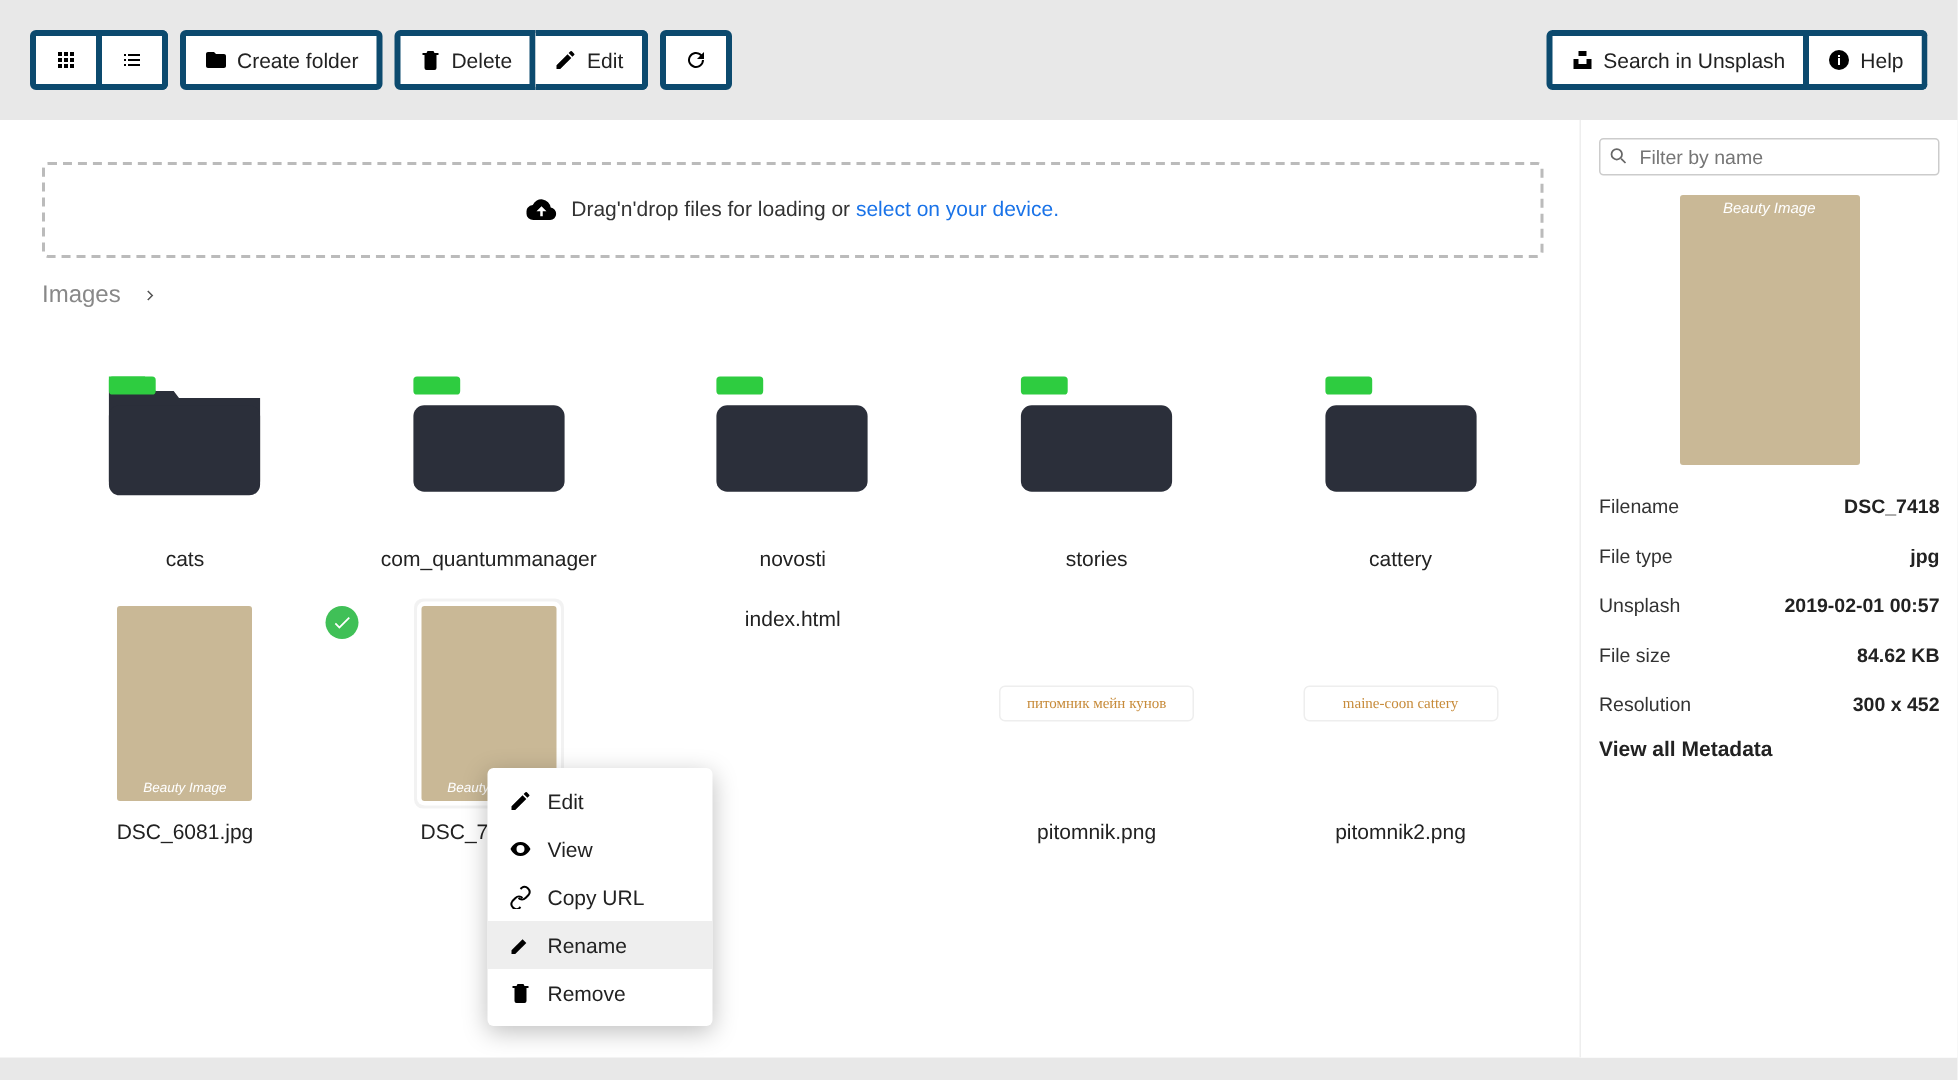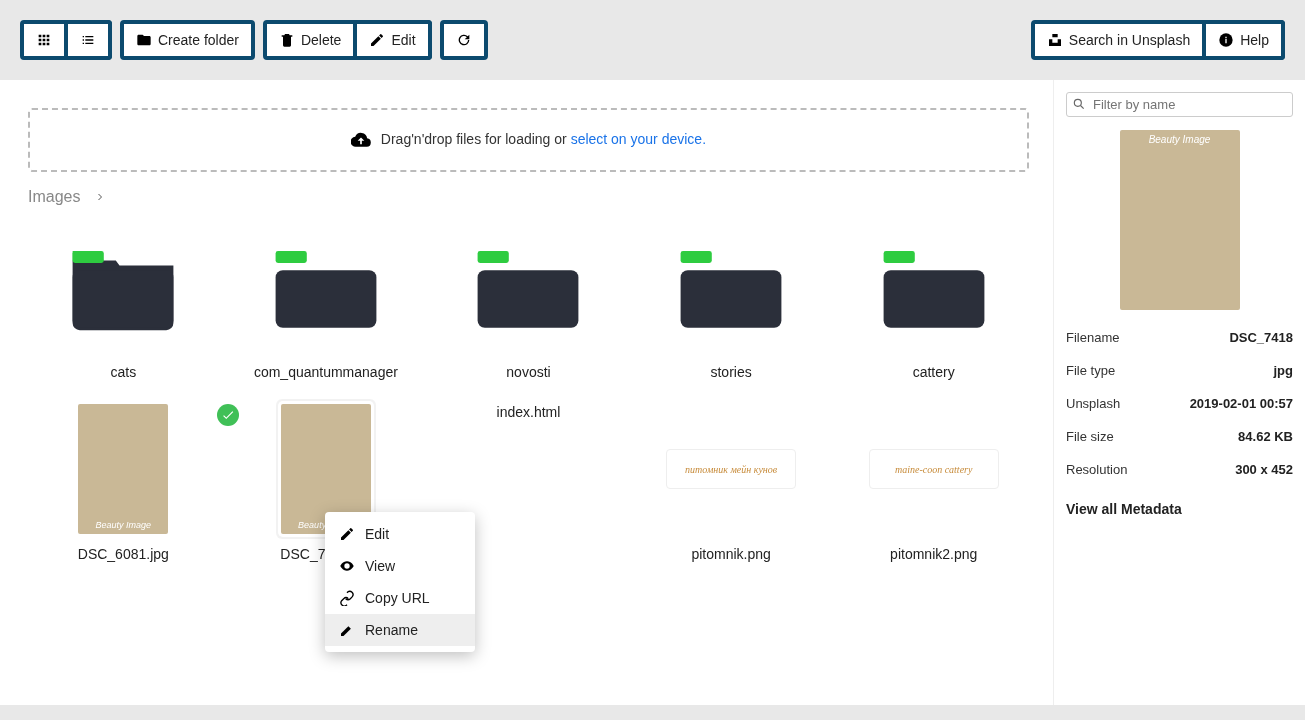--- a/index.html
+++ b/index.html
@@ -15,36 +15,36 @@
   .content { flex: 1; padding: 28px 24px; overflow: auto; }
   .dropzone { border: 2px dashed #bbb; border-radius: 4px; padding: 20px; text-align: center; color: #333; margin-bottom: 16px; }
   .dropzone a { color: #1a73e8; text-decoration: none; }
   .breadcrumb { display: flex; align-items: center; gap: 14px; color: #888; font-size: 16px; font-weight: 300; margin-bottom: 16px; }
   .grid { display: grid; grid-template-columns: repeat(5, 1fr); gap: 24px 12px; }
   .item { display: flex; flex-direction: column; align-items: center; gap: 12px; cursor: pointer; position: relative; }
   .item-label { font-size: 14px; color: #222; text-align: center; }
   .thumb-box { width: 130px; height: 130px; display: flex; align-items: center; justify-content: center; }
   .thumb-img { width: 90px; height: 130px; border-radius: 2px; background: #c9b896; position: relative; overflow: hidden; display:flex; align-items:flex-end; justify-content:center; font-size:9px; color:#fff; padding:4px; font-style: italic;}
   .thumb-html { width: 120px; height: 130px; position: relative; }
-  .thumb-wide { width: 190px; height: 40px; border: 1px solid #eee; border-radius:4px; display: flex; align-items: center; justify-content: center; font-size: 10px; color: #c78b3a; font-style: italic; font-family: Georgia, serif;}
+  .thumb-wide { width: 190px; height: 24px; border: 1px solid #eee; border-radius:4px; display: flex; align-items: center; justify-content: center; font-size: 10px; color: #c78b3a; font-family: Georgia, serif;}
   .selected-badge { position: absolute; top: 0px; left: -44px; width: 22px; height: 22px; background: #40c057; border-radius: 50%; display: flex; align-items: center; justify-content: center; }
   .selected .thumb-img { box-shadow: 0 0 0 3px #fff, 0 0 0 5px rgba(0,0,0,0.05); }
   .context-menu { position: absolute; top: 512px; left: 325px; width: 150px; background: #fff; border-radius: 4px; box-shadow: 0 4px 16px rgba(0,0,0,0.25); padding: 6px 0; z-index: 50; }
   .cm-item { padding: 8px 14px; display: flex; align-items: center; gap: 10px; cursor: pointer; font-size: 14px; }
   .cm-item.hover { background: #eee; }
   .sidebar { width: 252px; border-left: 1px solid #eee; padding: 12px; display: flex; flex-direction: column; gap: 10px; background:#fff;}
   .filter-input { width: 100%; border: 1px solid #ccc; border-radius: 3px; padding: 4px 6px 4px 26px; font-size: 13px; background: #fff; }
   .filter-wrap { position: relative; }
   .filter-wrap svg { position: absolute; left: 6px; top: 5px; }
   .preview { width: 120px; height: 180px; margin: 3px auto 6px; background:#c9b896; border-radius:2px; display:flex; align-items:flex-start; justify-content:center; font-size:10px; color:#fff; padding:4px; font-style:italic; overflow:hidden;}
   .meta-row { display: flex; justify-content: space-between; font-size: 13px; padding: 4px 0; }
   .meta-row .k { color: #333; }
   .meta-row .v { color: #222; }
   .meta-row .v.bold { font-weight: 600; }
-  .view-all { font-weight: 600; font-size: 14px; margin-top: 10px; cursor: pointer; }
+  .view-all { font-weight: 600; font-size: 14px; cursor: pointer; }
   .folder-svg { width: 120px; height: 120px; }
 </style>
 </head>
 <body>
 
 <div class="toolbar">
   <div class="tb-left">
     <div class="btn-group">
       <button class="btn">
         <svg width="16" height="16" viewBox="0 0 24 24">
@@ -269,13 +269,19 @@
         <path d="M10 13a5 5 0 0 0 7 0l3-3a5 5 0 0 0-7-7l-1 1m2 9a5 5 0 0 0-7 0l-3 3a5 5 0 0 0 7 7l1-1" fill="none" stroke="#000" stroke-width="2"></path>
       </svg>
     <span>Copy URL</span>
   </div>
   <div class="cm-item hover">
     <svg width="16" height="16" viewBox="0 0 24 24">
         <path d="M3 17.25V21h3.75L17.81 9.94l-3.75-3.75L3 17.25z"></path>
       </svg>
     <span>Rename</span>
   </div>
+  <div class="cm-item">
+    <svg width="16" height="16" viewBox="0 0 24 24">
+        <path d="M6 7h12v13a2 2 0 0 1-2 2H8a2 2 0 0 1-2-2V7zm3-4h6l1 2h4v2H4V5h4l1-2z"></path>
+      </svg>
+    <span>Remove</span>
+  </div>
 </div>
 
 </body></html>

